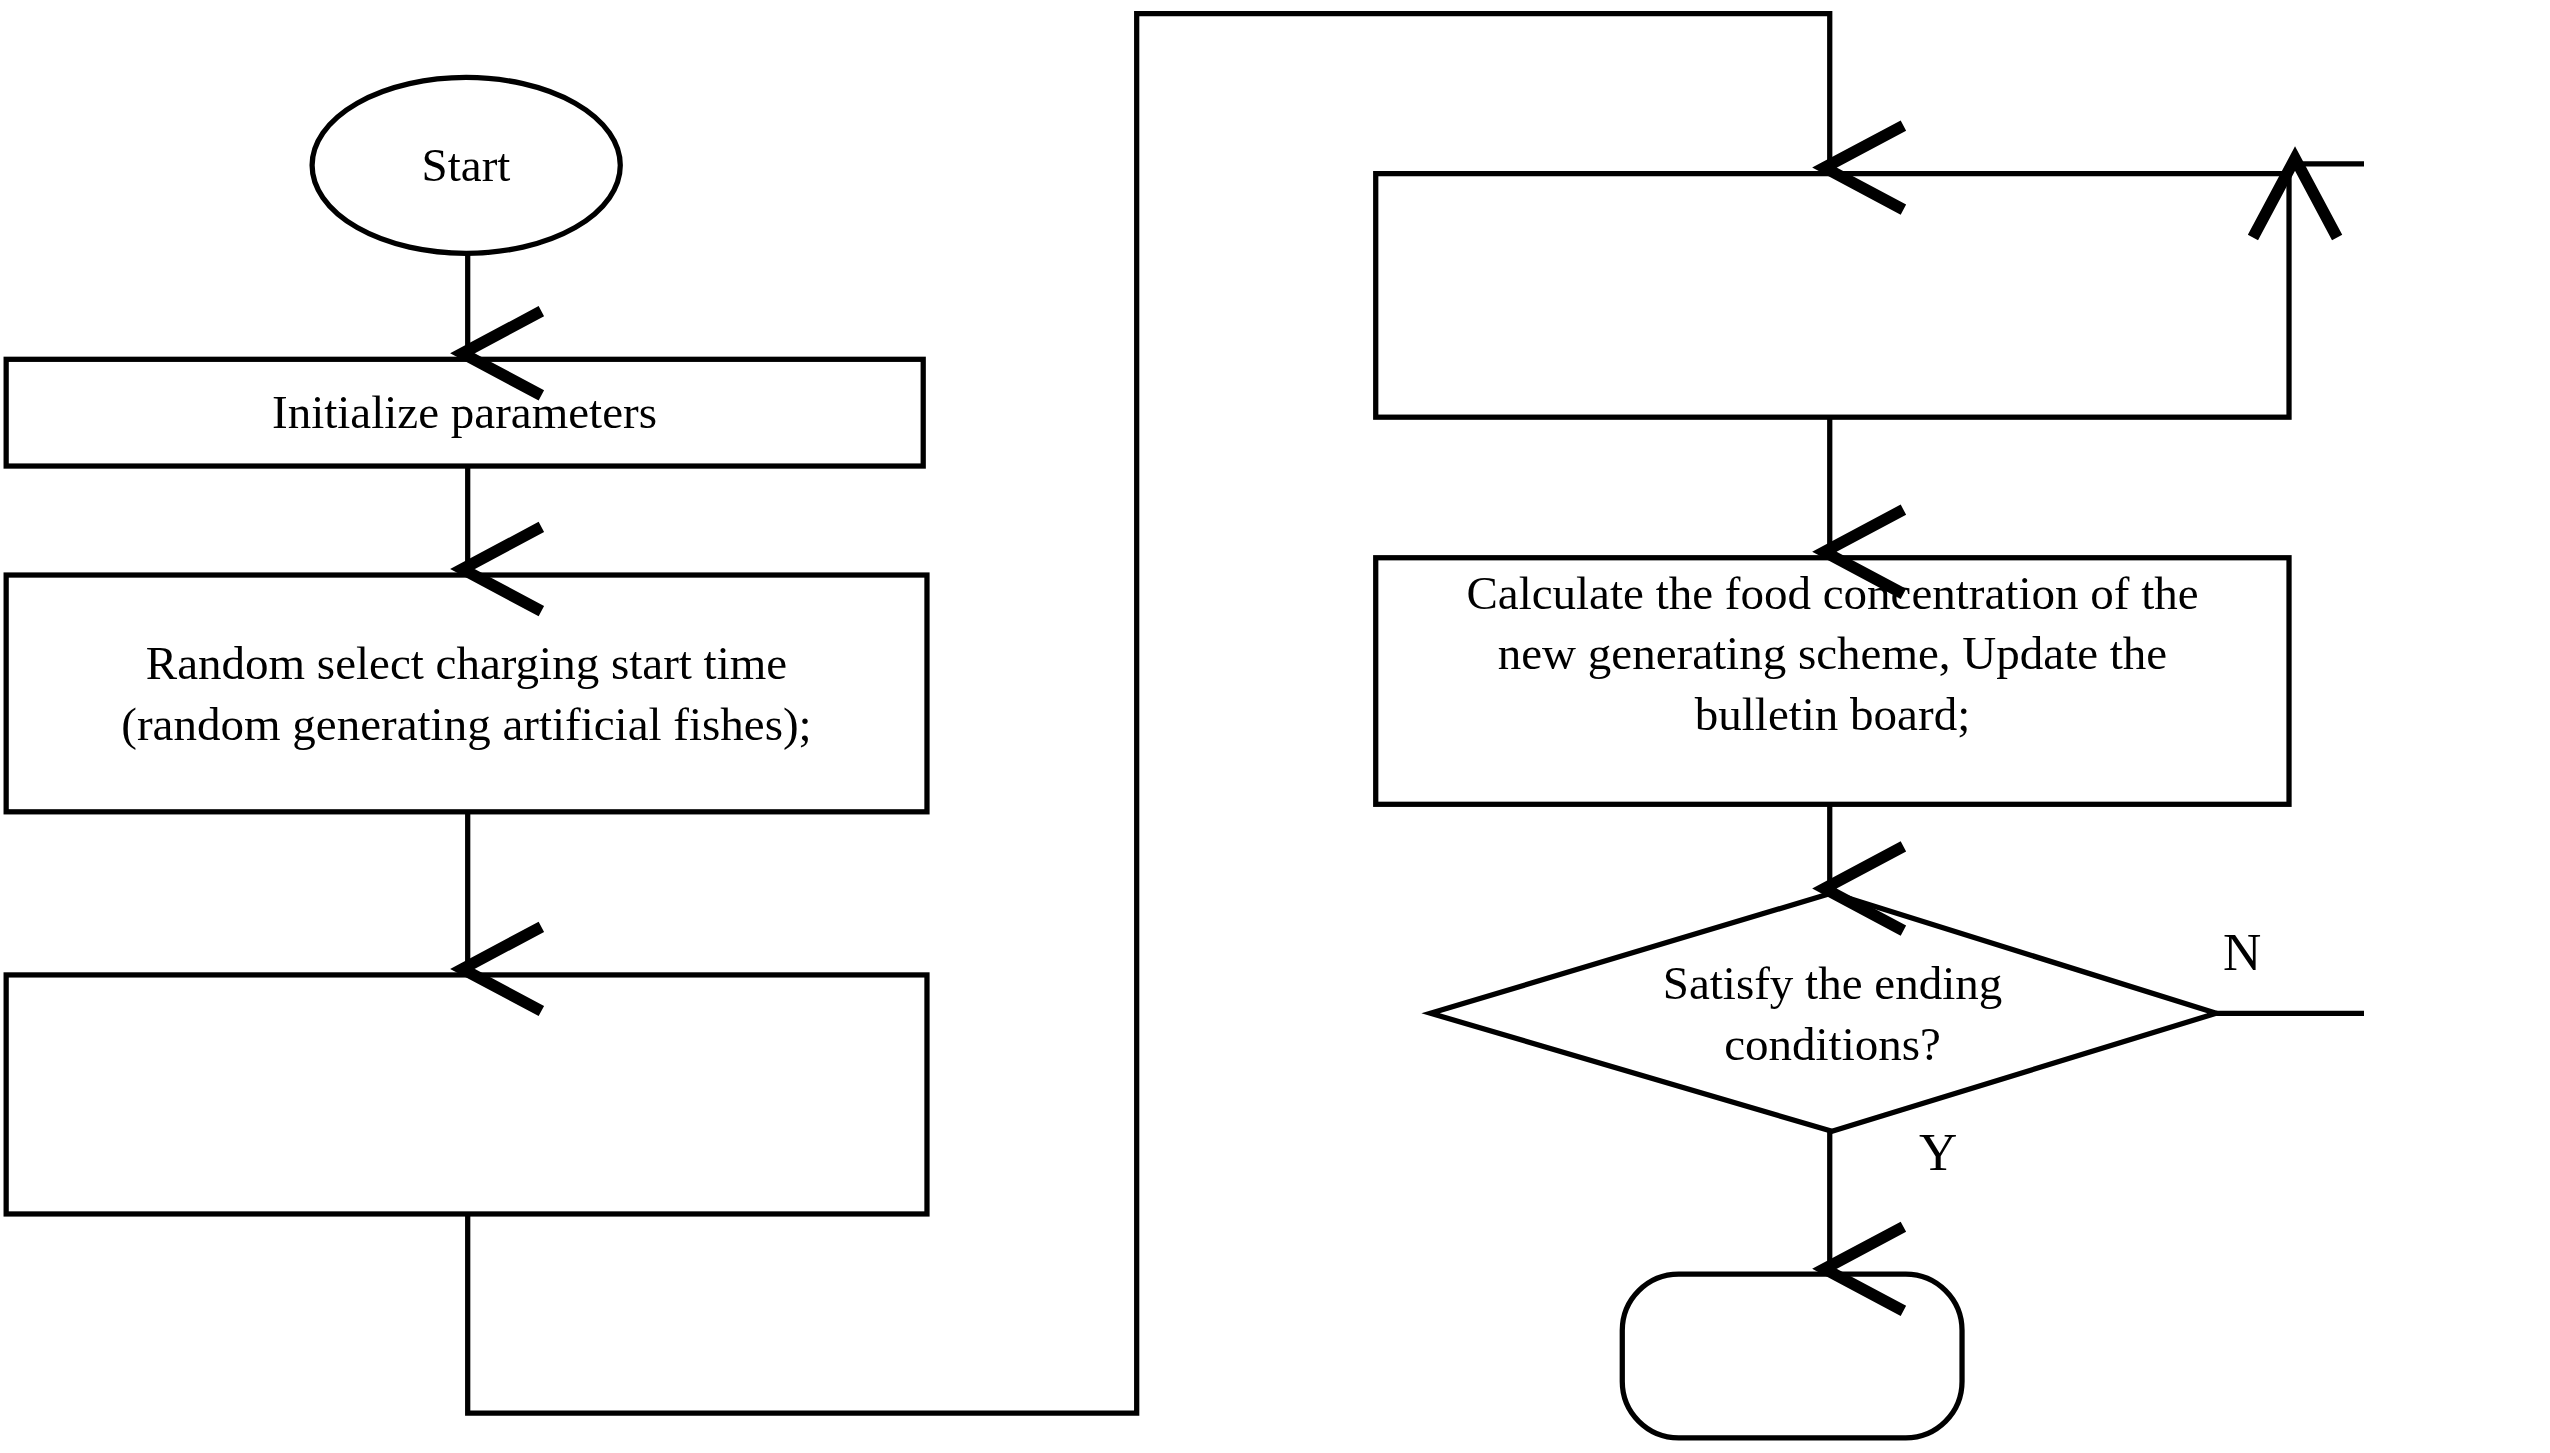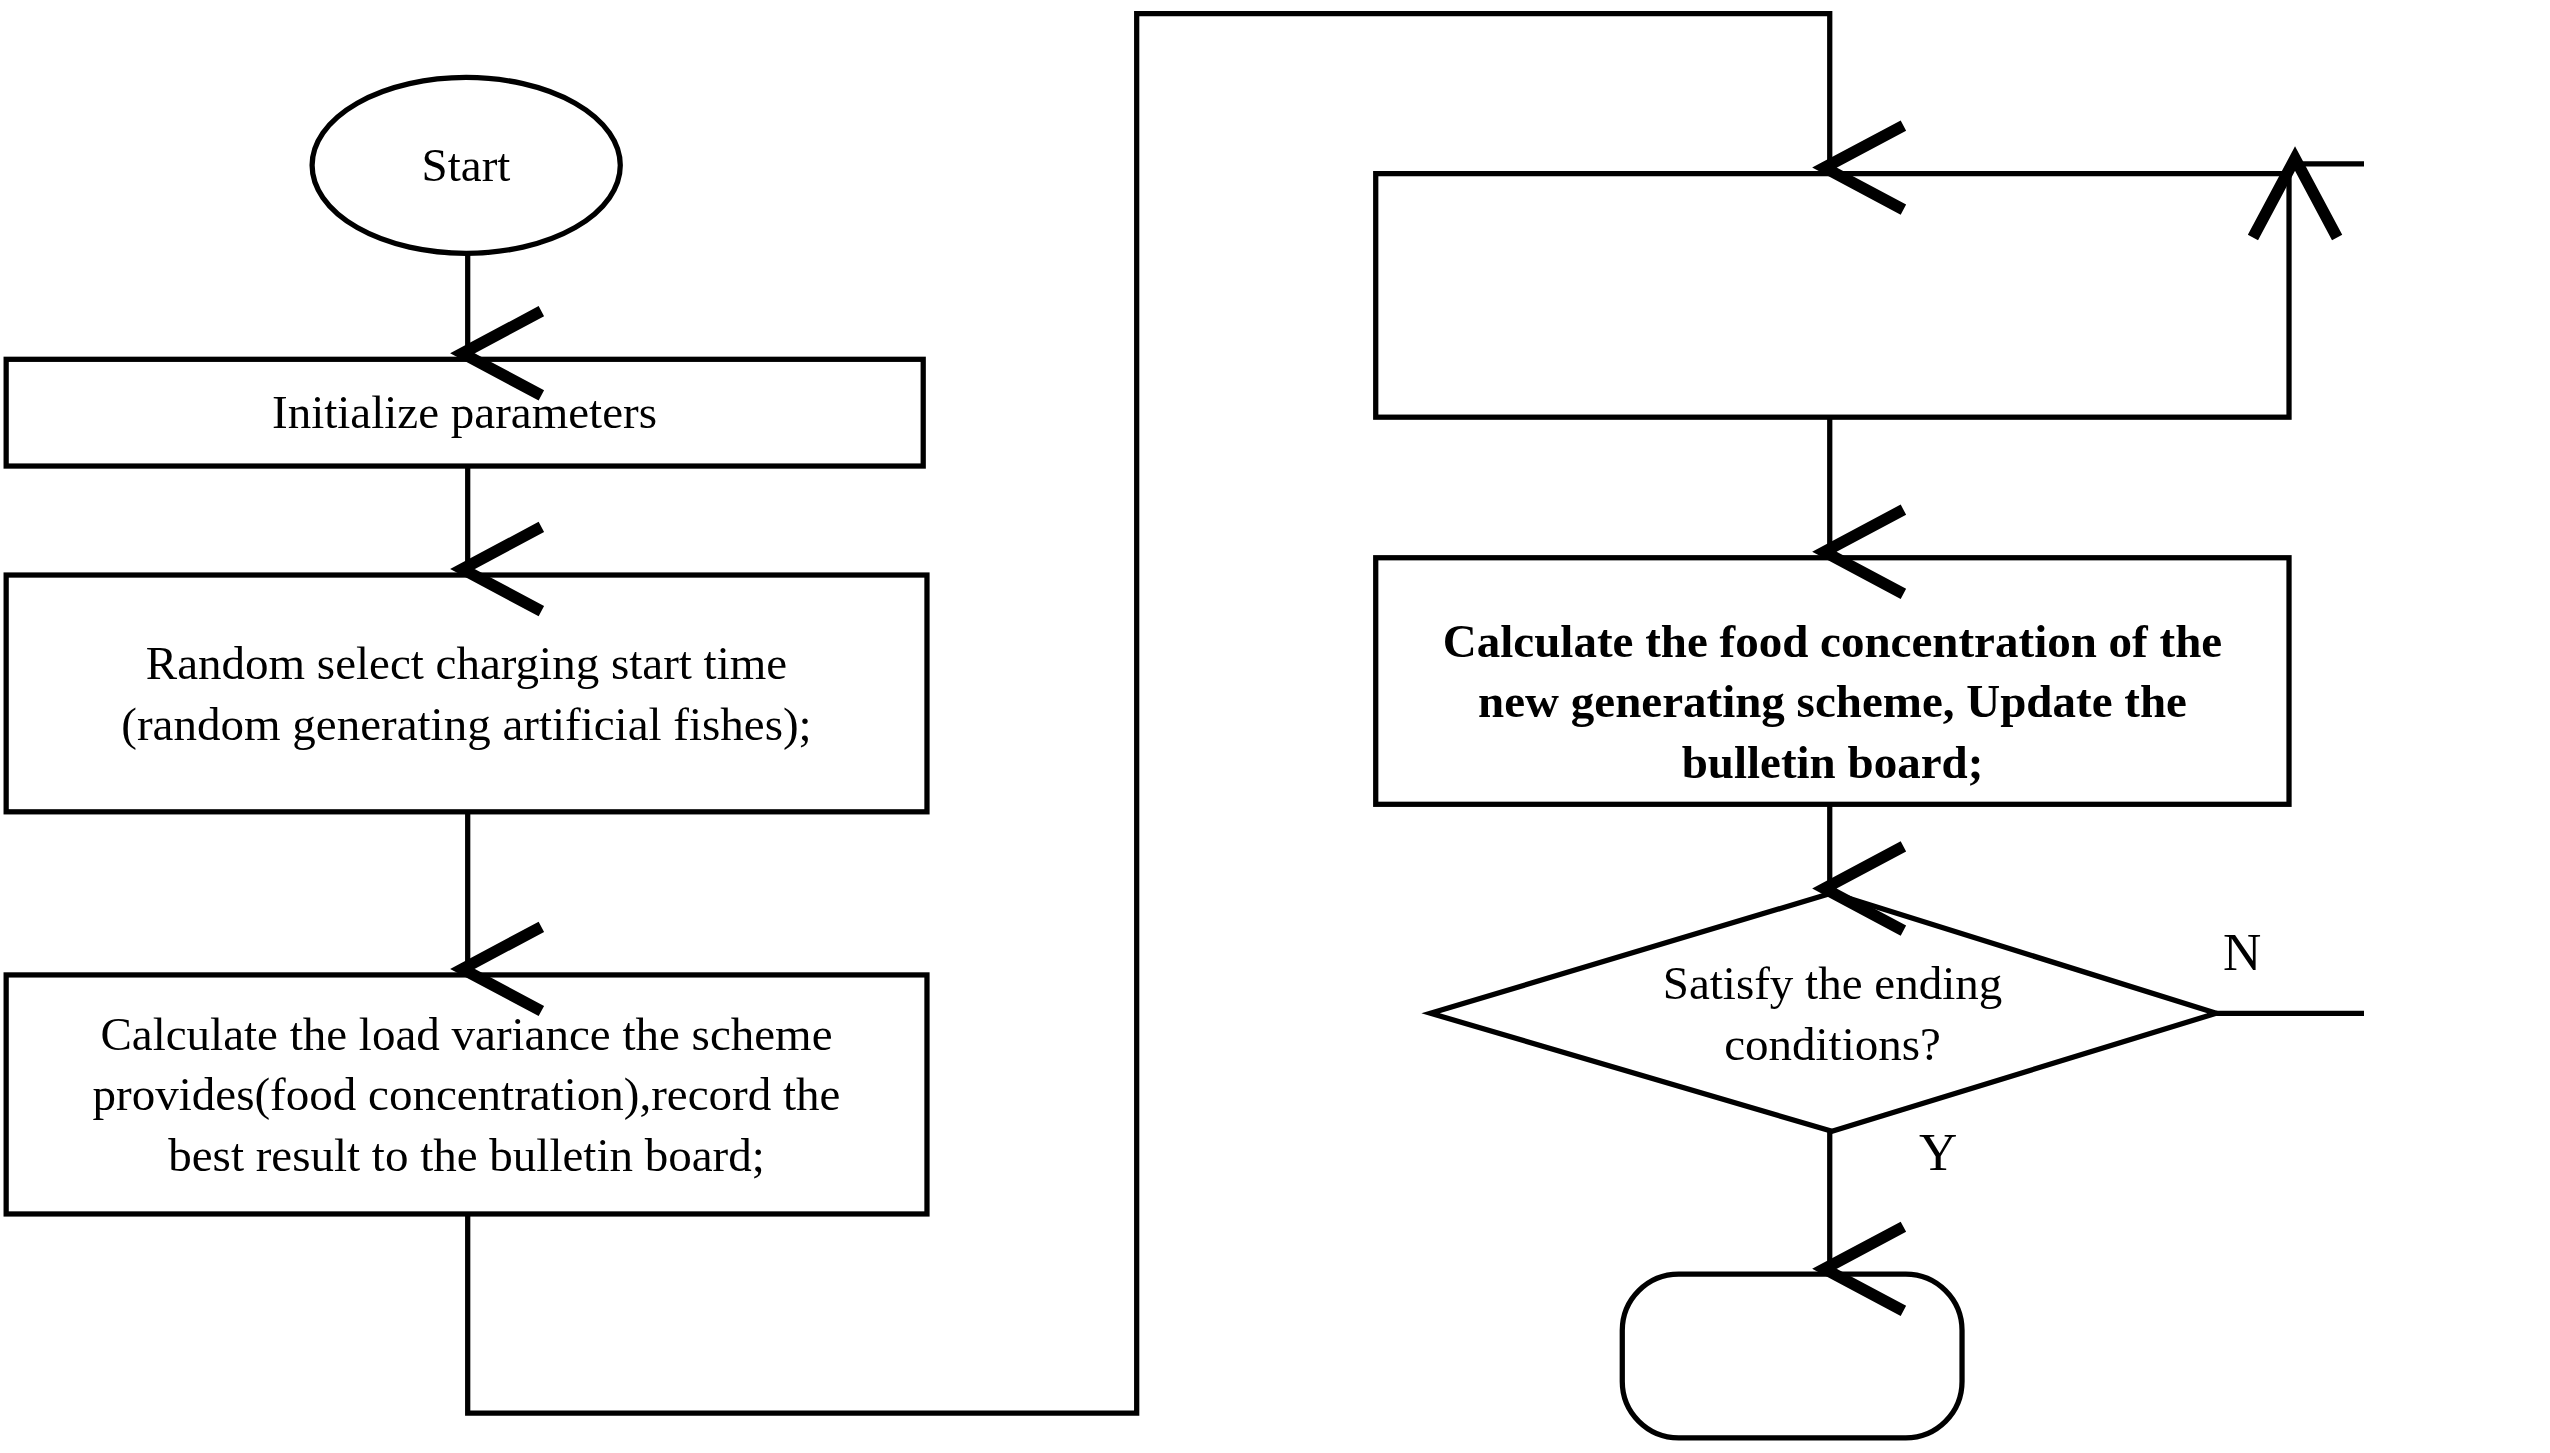--- a/index.html
+++ b/index.html
@@ -41,21 +41,21 @@
     color: #000000;
     font-family: "Liberation Serif", "DejaVu Serif", serif;
     font-weight: 400;
     line-height: 1;
   }
   .lbl-start   { left: 312px; top: 77px;  width: 308px;  height: 177px; font-size: 47px; }
   .lbl-box1    { left: 6px;   top: 359px;  width: 917px; height: 107px; font-size: 47px; }
   .lbl-box2    { left: 21px;  top: 575px;  width: 891px; height: 237px; font-size: 47px; }
   .lbl-box3    { left: 13.5px;  top: 975px; width: 906px; height: 239px; font-size: 47px; }
   .lbl-box4    { left: 1391px;top: 174px;  width: 883px; height: 244px; font-size: 47px; }
-  .lbl-box5    { left: 1391px;top: 578px;  width: 883px; height: 247px; font-size: 47px; font-weight: bold; }
+  .lbl-box5    { left: 1391px;top: 530px;  width: 883px; height: 247px; font-size: 47px; }
   .lbl-diamond { left: 1541px;top: 914px; width: 583px;  height: 199px; font-size: 47px; text-align: center; }
   .lbl-end     { left: 1620px;top: 1273px; width: 342px;  height: 165px; font-size: 47px; }
   .lbl-n { left: 2223px; top: 926px; font-size: 53px; }
   .lbl-y { left: 1919px; top: 1126px; font-size: 53px; }
 </style>
 </head>
 <body>
 
 <div id="stage">
 
@@ -99,23 +99,20 @@
     <polyline points="2948,1348 3378,1348 3378,218 3053,218" fill="none" stroke="#000000" stroke-width="7" marker-end="url(#arrow-down)"></polyline>
   </svg>
 
   <div class="node-label lbl-start">Start</div>
 
   <div class="node-label lbl-box1">Initialize parameters</div>
 
   <div class="node-label lbl-box2">Random select charging start time
 (random generating artificial fishes);</div>
 
-  <div class="node-label lbl-box3">Calculate the load variance the scheme
-provides(food concentration),record the
-best result to the bulletin board;</div>
 
 
   <div class="node-label lbl-box5">Calculate the food concentration of the
 new generating scheme, Update the
 bulletin board;</div>
 
   <div class="node-label lbl-diamond">Satisfy the ending
 conditions?</div>
 
 

